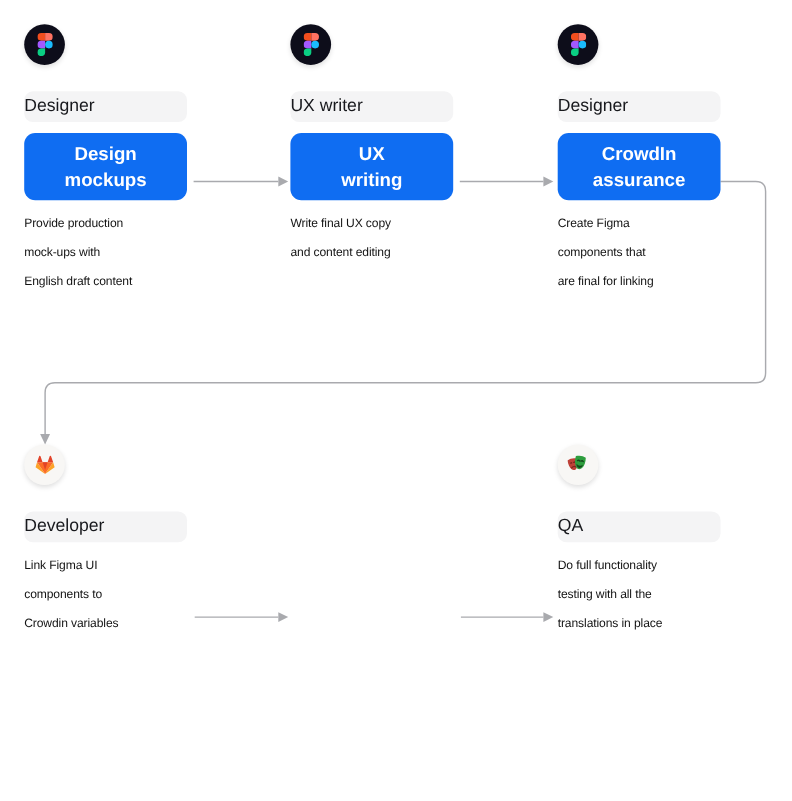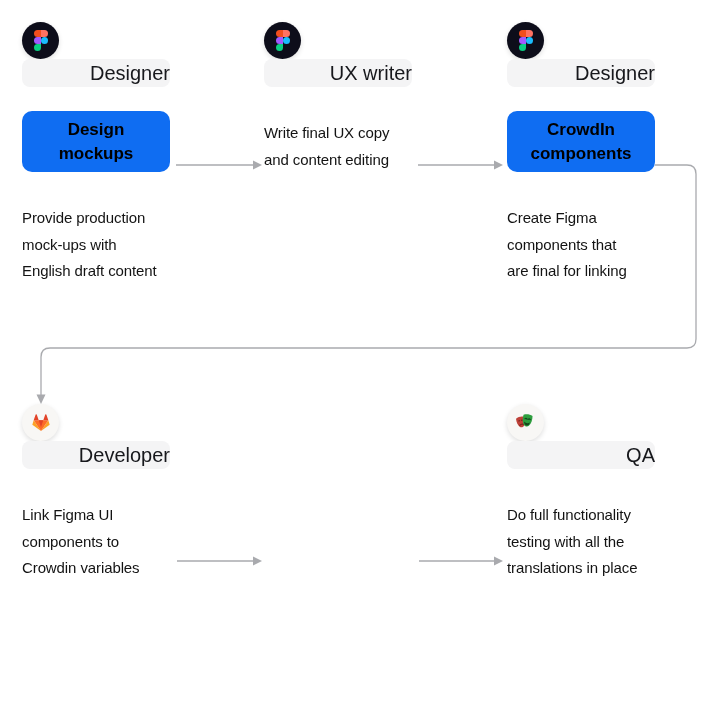--- a/index.html
+++ b/index.html
@@ -20,27 +20,27 @@
   .arrows{position:absolute;left:0;top:0;width:720px;height:728px;pointer-events:none;}
   .arrows path.line{fill:none;stroke:var(--arrow-gray);stroke-width:1.3px;}
   .arrows path.head{fill:var(--arrow-gray);stroke:none;}
   .col{position:absolute;width:176px;}
   .c1{left:22px;} .c2{left:264px;} .c3{left:507px;}
   .r1{top:22px;} .r2{top:404px;}
   .icon-badge{width:37px;height:37px;border-radius:50%;display:flex;align-items:center;justify-content:center;box-shadow:0 2px 5px rgba(0,0,0,.13);}
   .icon-badge.dark{background:var(--figma-circle);}
   .icon-badge.slate{background:var(--crowdin-circle);}
   .icon-badge.light{background:var(--icon-bg);}
-  .pill{width:148px;height:28px;border-radius:8px;background:var(--pill-bg);
-        display:flex;align-items:center;justify-content:flex-end;
-        font-size:20px;color:var(--pill-text);}
-  .btn{margin-top:24px;width:148px;height:61px;border-radius:10px;background:var(--accent-blue);
+  .pill{margin-top:24px;width:148px;height:28px;border-radius:8px;background:var(--pill-bg);
+        display:flex;align-items:center;justify-content:flex-start;
+        font-size:16px;color:var(--pill-text);}
+  .btn{margin-top:10px;width:148px;height:61px;border-radius:10px;background:var(--accent-blue);
        display:flex;align-items:center;justify-content:center;text-align:center;
-       color:#000000;font-weight:700;font-size:17px;line-height:24px;white-space:pre-line;cursor:pointer;border:none;}
-  .desc{margin-top:33px;width:176px;font-size:15px;line-height:26.6px;color:var(--text-dark);white-space:pre-line;letter-spacing:-0.1px;}
+       color:#ffffff;font-weight:700;font-size:17px;line-height:24px;white-space:pre-line;cursor:pointer;border:none;}
+  .desc{margin-top:8px;width:176px;font-size:11px;line-height:26.6px;color:var(--text-dark);white-space:pre-line;letter-spacing:-0.1px;}
 </style>
 </head>
 <body>
 
 <div class="stage">
 
   <svg class="arrows" viewBox="0 0 720 728" xmlns="http://www.w3.org/2000/svg">
     <path class="line" d="M176 165h77"></path>
     <path class="head" d="M253 160.5 262 165l-9 4.5z"></path>
     <path class="line" d="M418 165h76"></path>
@@ -79,39 +79,41 @@
         <path fill="#F24E1E" d="M19 0H9.5a9.5 9.5 0 0 0 0 19H19V0z"></path>
         <path fill="#FF7262" d="M19 0h9.5a9.5 9.5 0 1 1 0 19H19V0z"></path>
         <path fill="#A259FF" d="M19 19H9.5a9.5 9.5 0 0 0 0 19H19V19z"></path>
         <circle fill="#1ABCFE" cx="28.5" cy="28.5" r="9.5"></circle>
         <path fill="#0ACF83" d="M19 38H9.5A9.5 9.5 0 1 0 19 47.5V38z"></path>
       </svg>
     </div>
     <div class="pill">
         <span>UX writer</span>
       </div>
+    <button class="btn">UX
+writing</button>
     <p class="desc">Write final UX copy
 and content editing</p>
   </div>
 
   <div class="col r1 c3">
     <div class="icon-badge dark">
       <svg width="14" height="21" viewBox="0 0 38 57" xmlns="http://www.w3.org/2000/svg">
         <path fill="#F24E1E" d="M19 0H9.5a9.5 9.5 0 0 0 0 19H19V0z"></path>
         <path fill="#FF7262" d="M19 0h9.5a9.5 9.5 0 1 1 0 19H19V0z"></path>
         <path fill="#A259FF" d="M19 19H9.5a9.5 9.5 0 0 0 0 19H19V19z"></path>
         <circle fill="#1ABCFE" cx="28.5" cy="28.5" r="9.5"></circle>
         <path fill="#0ACF83" d="M19 38H9.5A9.5 9.5 0 1 0 19 47.5V38z"></path>
       </svg>
     </div>
     <div class="pill">
         <span>Designer</span>
       </div>
     <button class="btn">CrowdIn
-components</button>
+assurance</button>
     <p class="desc">Create Figma
 components that
 are final for linking</p>
   </div>
 
   <div class="col r2 c1">
     <div class="icon-badge light">
       <svg width="24" height="22" viewBox="0 0 36 32" xmlns="http://www.w3.org/2000/svg">
         <path fill="#FCA326" d="M5 18.5 7 12l11 16zM31 18.5 29 12 18 28z"></path>
         <path fill="#FC6D26" d="M7 12l11 16L29 12z"></path>

